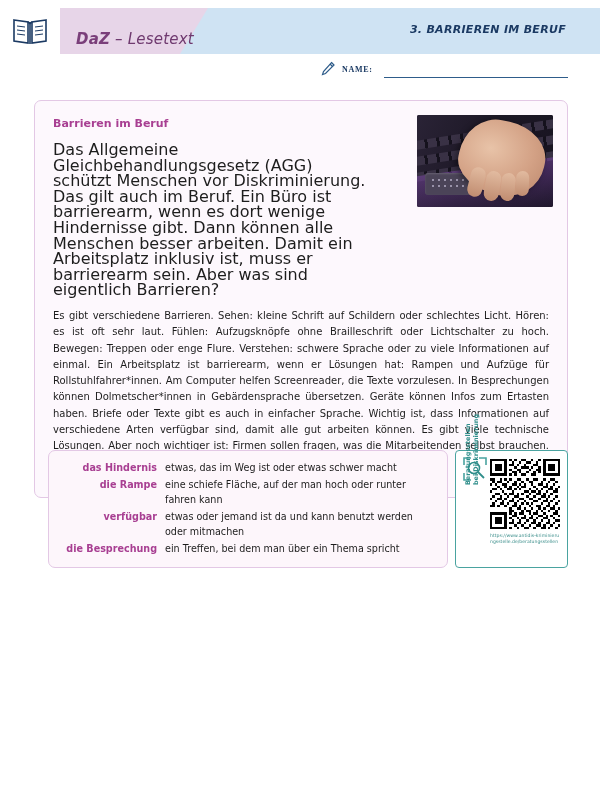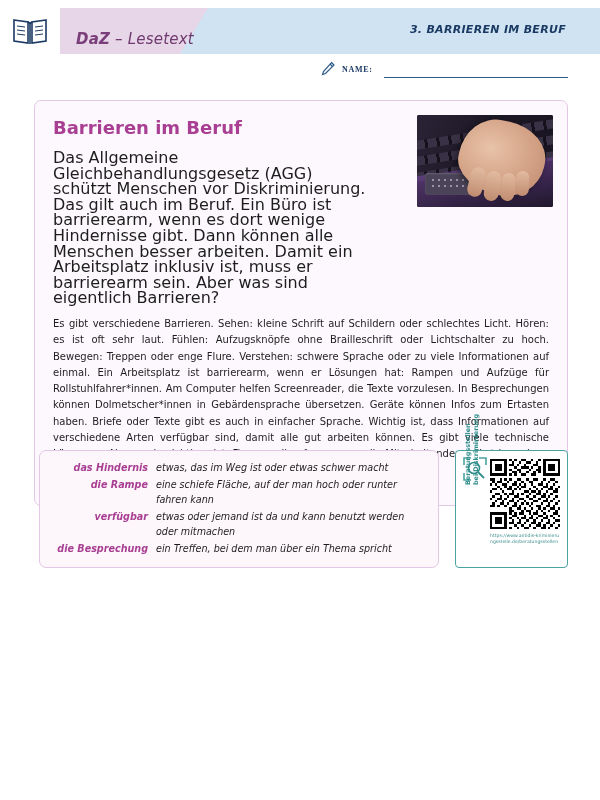--- a/index.html
+++ b/index.html
@@ -87,21 +87,21 @@
   .card {
     position: absolute;
     left: 34px; top: 100px;
     width: 534px;
     border: 1px solid #e3c8e5;
     border-radius: 7px;
     background: #fdf8fd;
     padding: 14px 18px 16px 18px;
   }
   .card-title {
-    font-size: 18px;
+    font-size: 11px;
     font-weight: bold;
     color: #a83f92;
     margin: 2px 0 12px 0;
   }
   .photo {
     position: absolute;
     right: 14px; top: 14px;
     width: 136px; height: 92px;
     border-radius: 2px;
     overflow: hidden;
@@ -165,27 +165,26 @@
     font-size: 10px;
     line-height: 16.3px;
     color: #1d1d1d;
     width: 100%;
     text-align: justify;
   }
 
   
   .vocab {
     position: absolute;
-    left: 39px; top: 450px;
+    left: 48px; top: 450px;
     width: 400px;
     border: 1px solid #e3c8e5;
     border-radius: 7px;
     background: #fdf6fb;
     padding: 9px 12px 10px 12px;
-    font-style: italic;
   }
   .vrow { display: flex; margin-bottom: 1px; }
   .vterm {
     width: 104px;
     text-align: right;
     padding-right: 8px;
     font-size: 9.6px;
     line-height: 15.5px;
     font-weight: bold;
     color: #a83f92;

